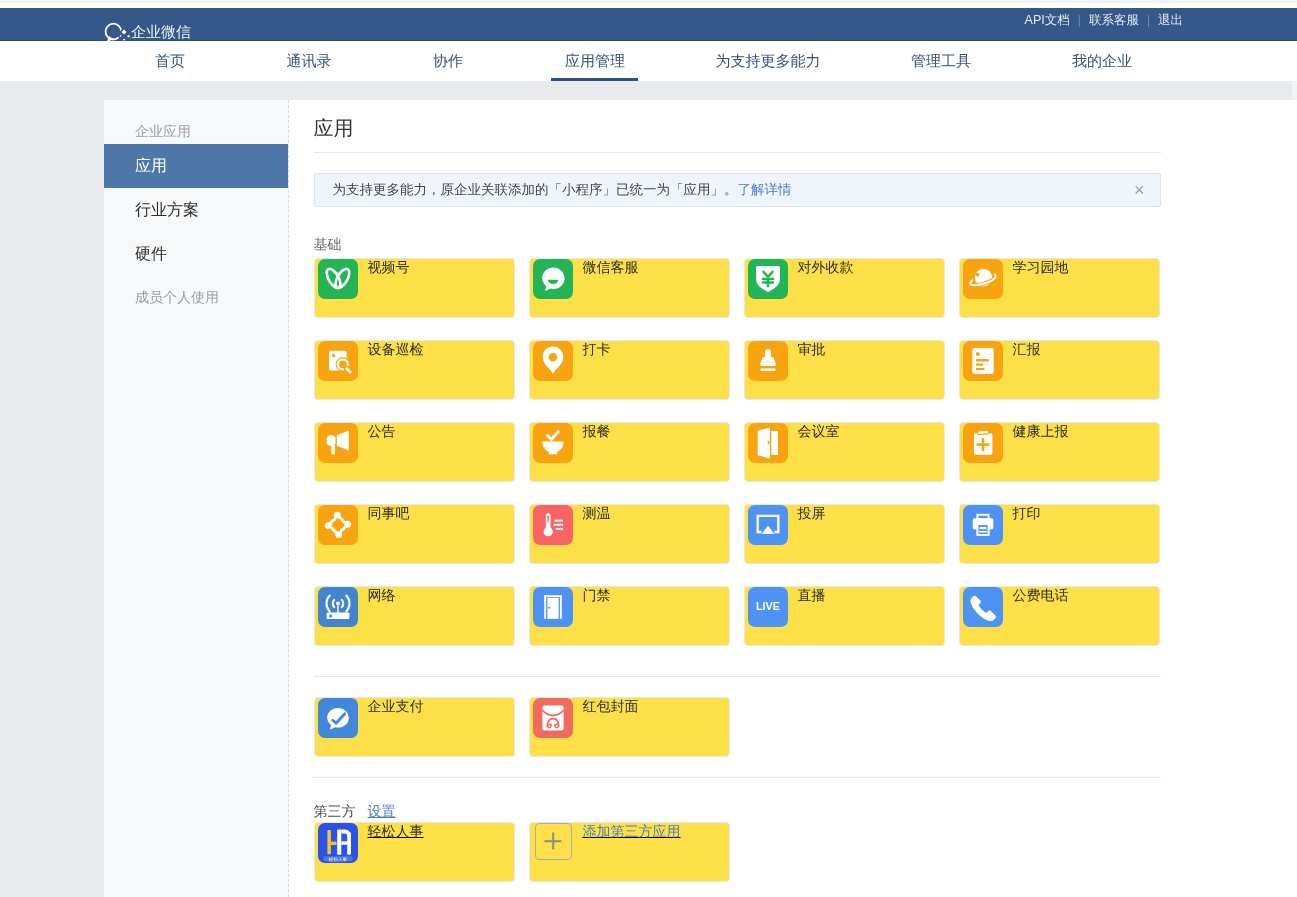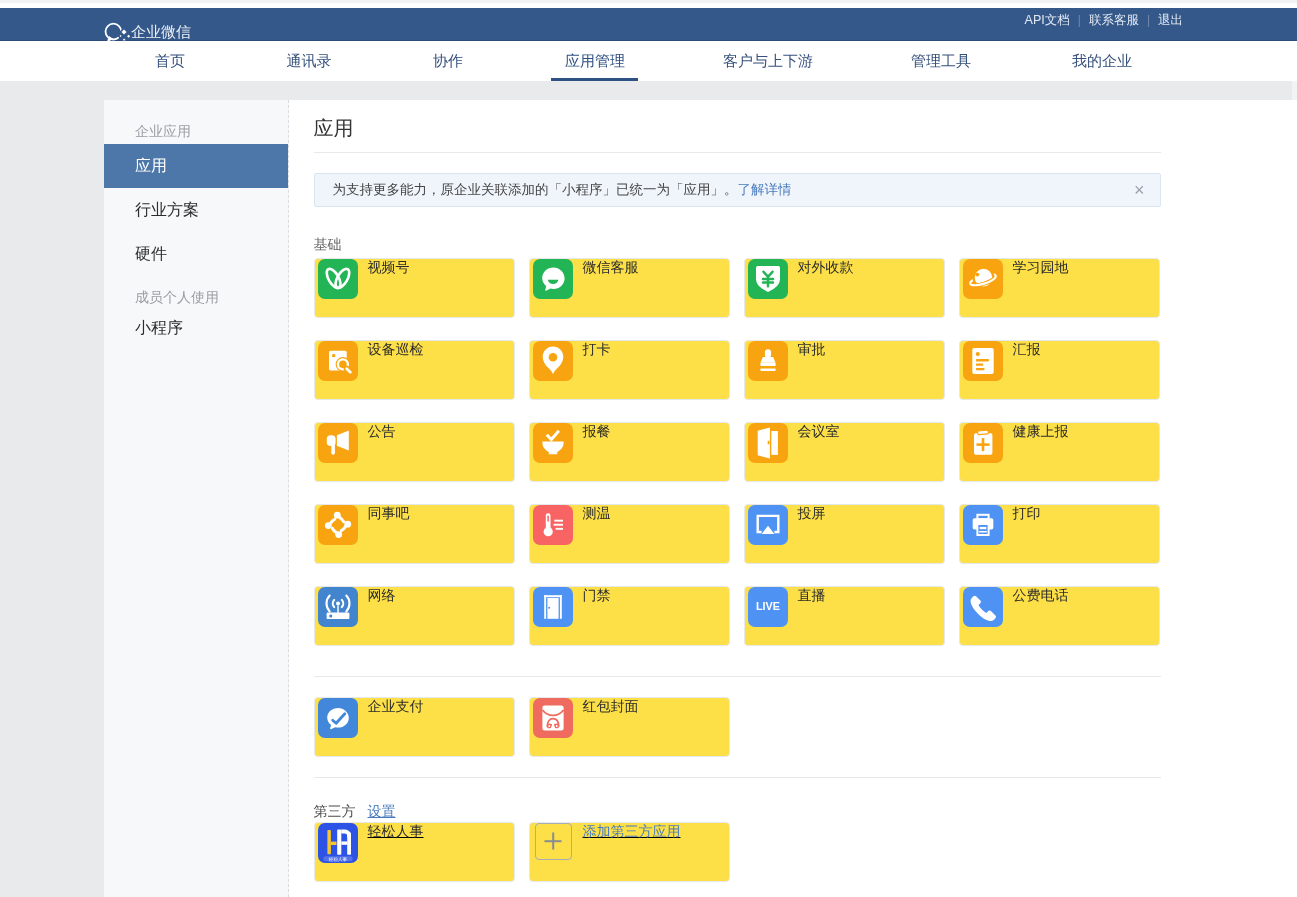--- a/index.html
+++ b/index.html
@@ -14,21 +14,21 @@
 .toplinks { position:absolute; right:114px; top:0; height:24px; display:flex; align-items:center; font-size:12.5px; color:#e3e9f2; }
 .toplinks .sep { color:#7289ab; margin:0 8px; font-size:12px; }
 .nav { position:absolute; top:41px; left:0; width:100%; height:40px; background:#fff; }
 .tab { position:absolute; top:0; height:40px; line-height:40px; font-size:15px; color:#36517c; transform:translateX(-50%); white-space:nowrap; }
 .tab.active { color:#2f5181; }
 .tabline { position:absolute; left:551px; top:37px; width:87px; height:3px; background:#2d5182; }
 .rightstrip { position:absolute; top:81px; right:0; width:5px; height:816px; background:#f2f3f5; }
 .panel { position:absolute; left:104px; top:100px; width:1194px; height:797px; background:#fff; }
 .side { position:absolute; left:0; top:0; width:185px; height:797px; background:#f7f8fa; border-right:1px dashed #d9dce1; }
 .side .lbl { margin:24px 0 0 31px; font-size:14px; color:#9a9da3; line-height:14px; }
-.side .lbl2 { margin-top:14px; margin-bottom:2px; }
+.side .lbl2 { margin-top:14px; margin-bottom:24px; }
 .side .item { height:44px; line-height:44px; padding-left:31px; font-size:16px; color:#2d2d2d; }
 .side .item.active { background:#4d76a9; color:#fff; margin-top:6px; }
 .main { position:absolute; left:209.5px; top:0; width:847px; }
 .title { padding-top:18px; font-size:20px; color:#333; line-height:20px; }
 .tdiv { margin-top:14px; border-top:1px solid #e8e8e8; }
 .notice { margin-top:20px; height:34px; background:#f0f5fb; border:1px solid #dbe5f1; border-radius:2px; display:flex; align-items:center; padding:0 15px 0 18px; font-size:13.5px; color:#454545; }
 .notice a { color:#4a7bbd; text-decoration:none; }
 .notice .x { margin-left:auto; color:#9aa1ab; font-size:18px; line-height:18px; font-family:"Liberation Sans",sans-serif; }
 .seclbl { margin-top:30px; font-size:14px; color:#666; line-height:14px; }
 .grid { margin-top:6.5px; display:grid; grid-template-columns:repeat(4,201.5px); column-gap:13.5px; row-gap:22px; }
@@ -71,34 +71,33 @@
       <span>联系客服</span>
       <span class="sep">|</span>
       <span>退出</span>
     </div>
 </div>
 <div class="nav">
   <div class="tab" style="left:170px">首页</div>
   <div class="tab" style="left:309px">通讯录</div>
   <div class="tab" style="left:448px">协作</div>
   <div class="tab active" style="left:595px">应用管理</div>
-  <div class="tab" style="left:768px">客户与上下游</div>
+  <div class="tab" style="left:768px">为支持更多能力</div>
   <div class="tab" style="left:941px">管理工具</div>
   <div class="tab" style="left:1102px">我的企业</div>
   <div class="tabline"></div>
 </div>
 <div class="rightstrip"></div>
 <div class="panel">
   <div class="side">
     <div class="lbl">企业应用</div>
     <div class="item active">应用</div>
     <div class="item">行业方案</div>
     <div class="item">硬件</div>
     <div class="lbl lbl2">成员个人使用</div>
-    <div class="item">小程序</div>
   </div>
   <div class="main">
     <div class="title">应用</div>
     <div class="tdiv"></div>
     <div class="notice">
         <span>为支持更多能力，原企业关联添加的「小程序」已统一为「应用」。<a>了解详情</a></span>
         <span class="x">×</span>
       </div>
     <div class="seclbl">基础</div>
     <div class="grid" id="grid1">

